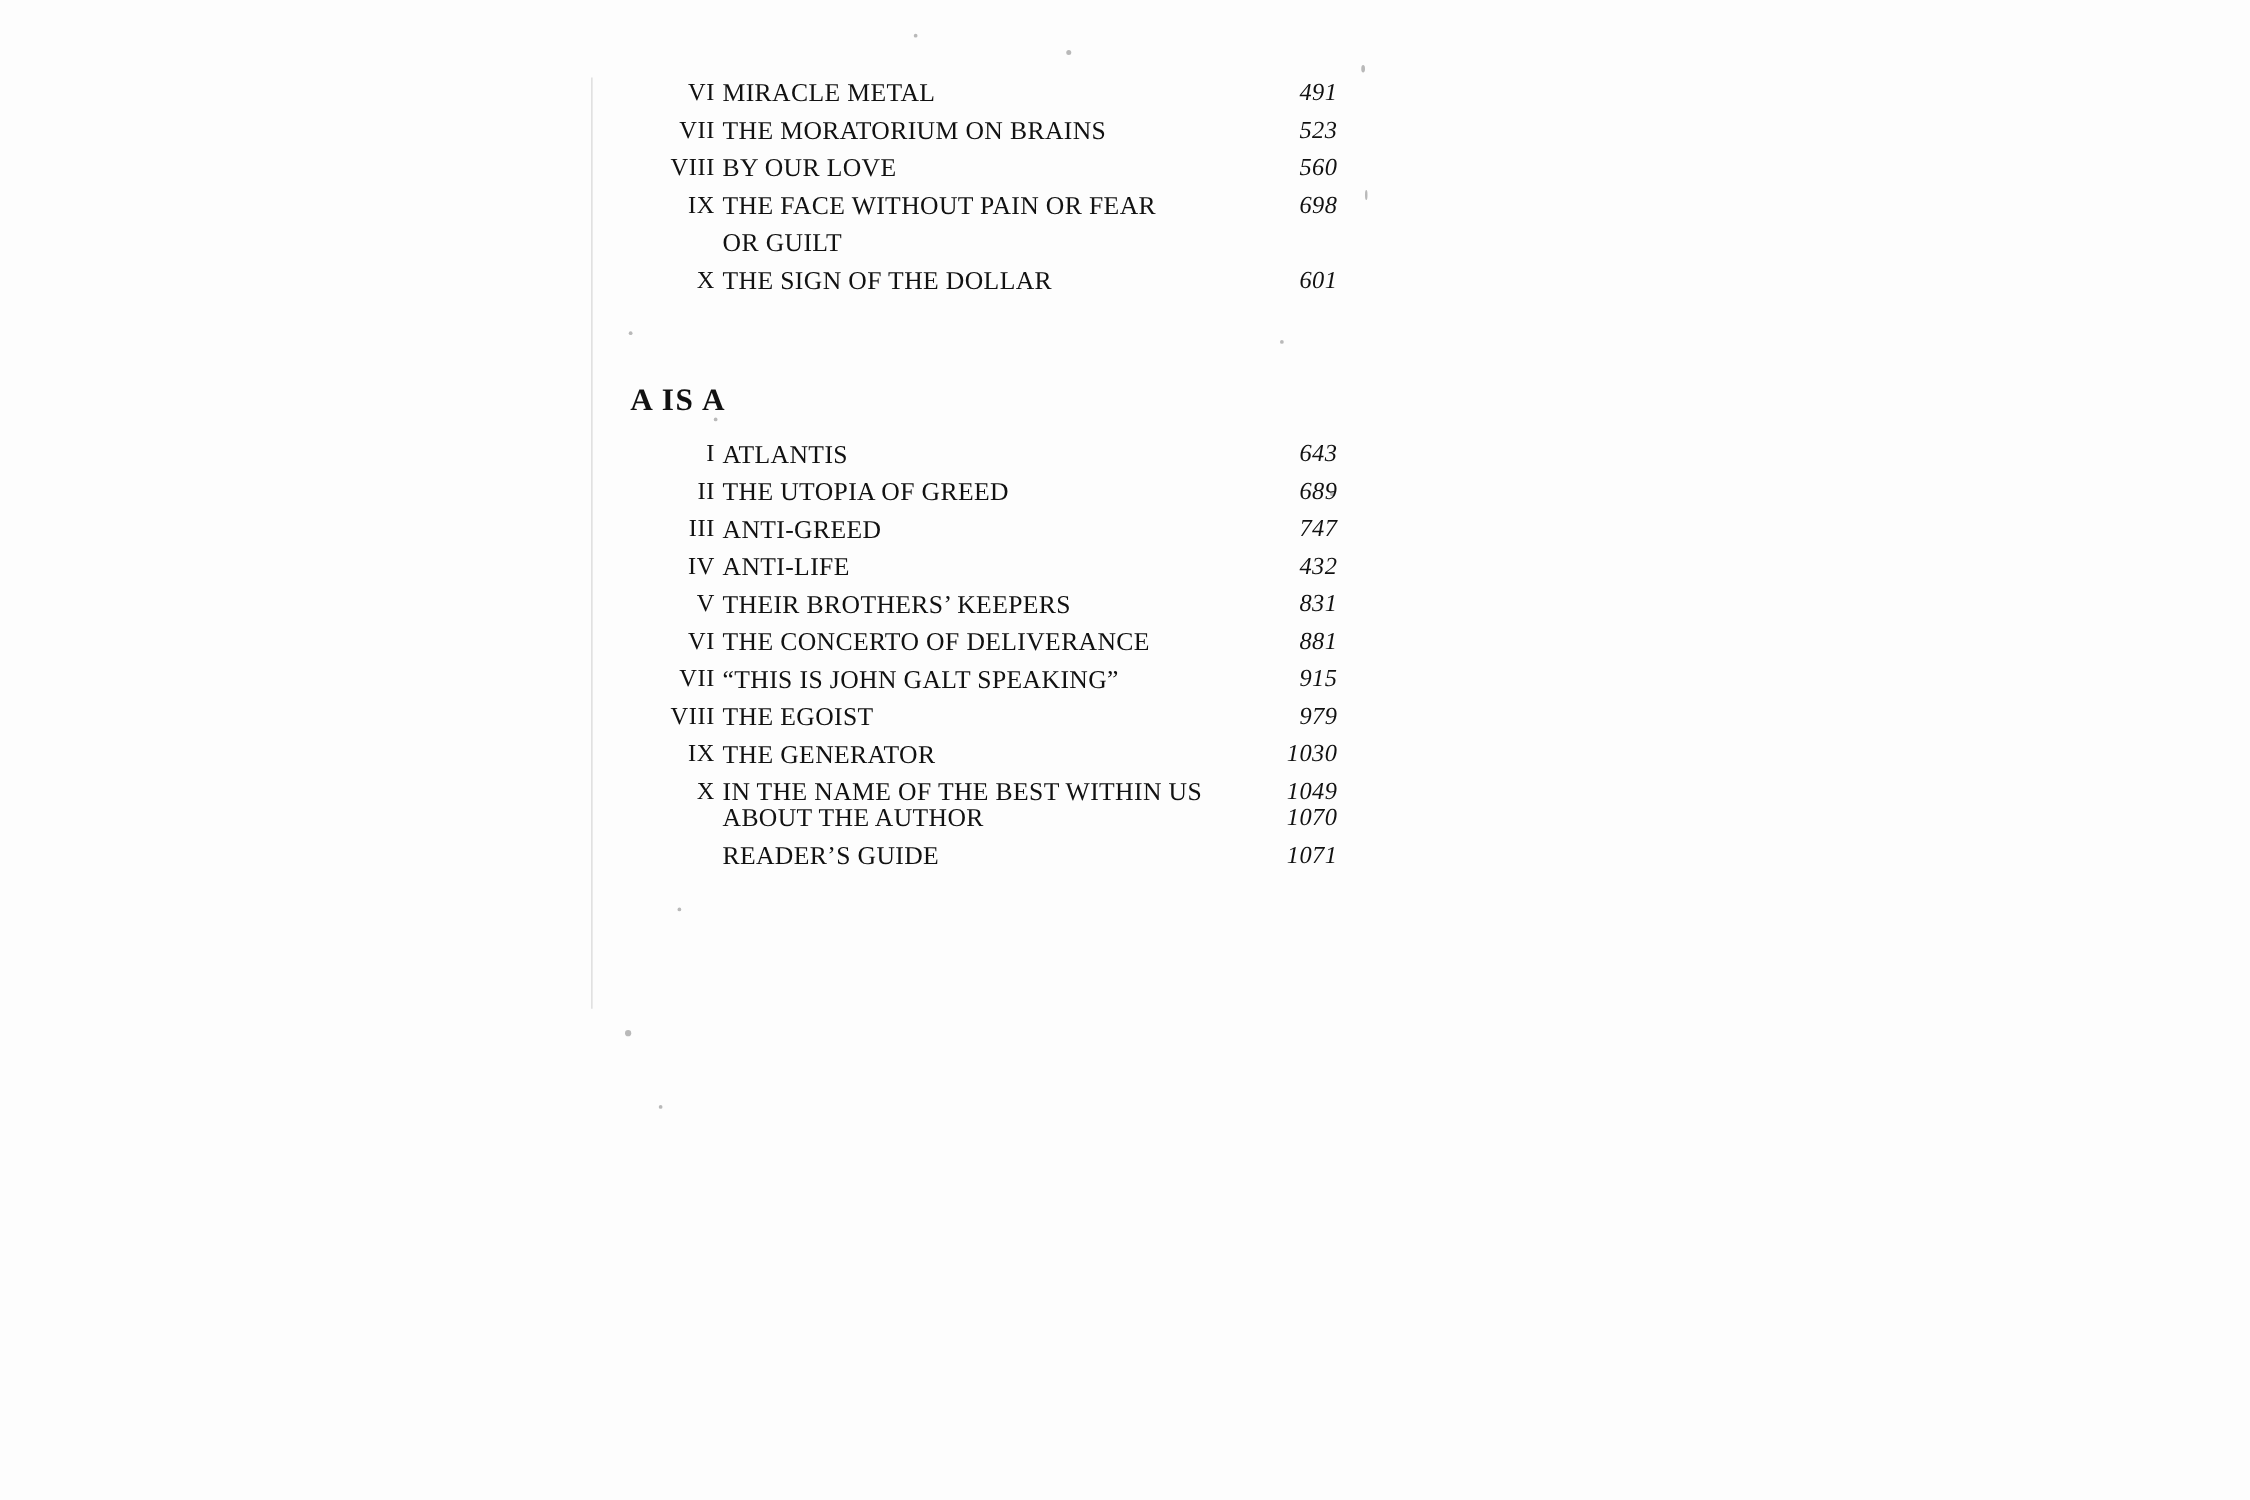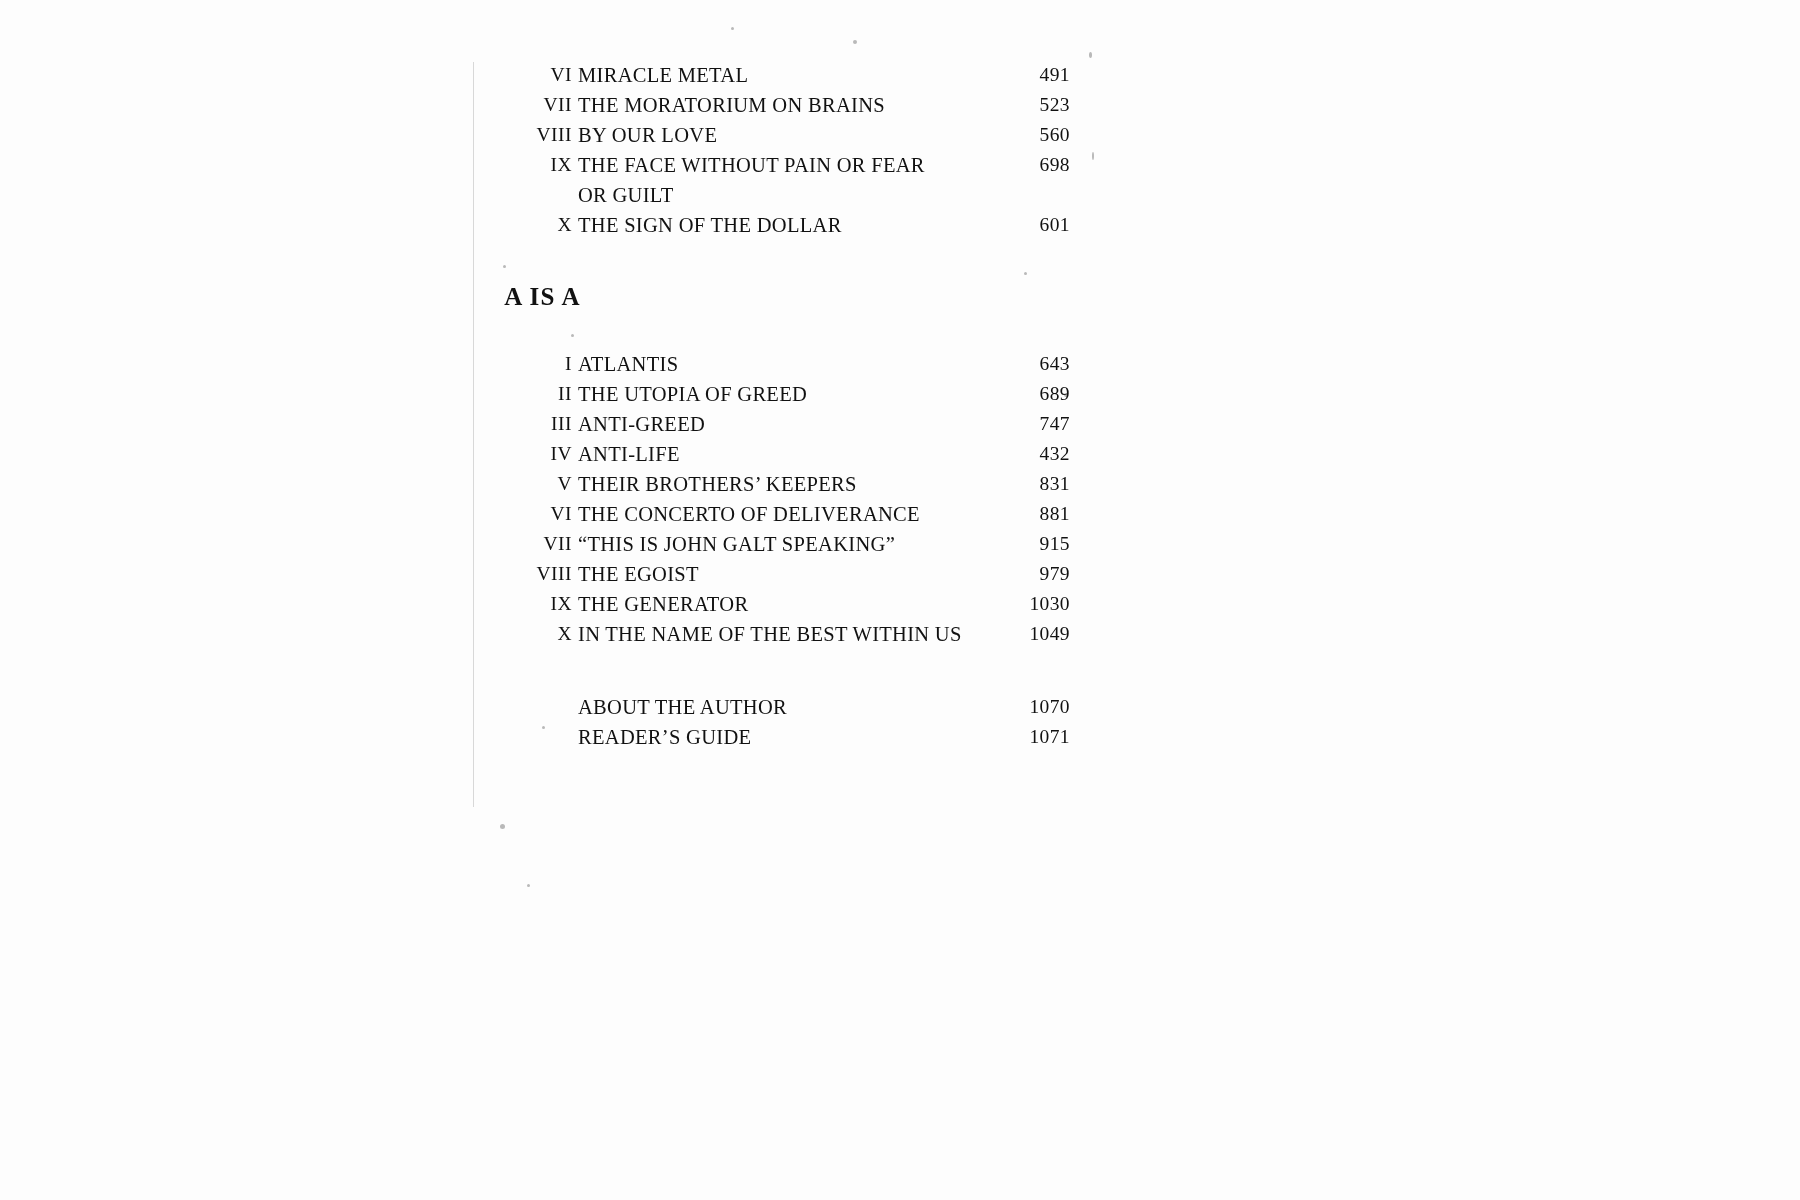--- a/index.html
+++ b/index.html
@@ -69,37 +69,38 @@
     left: 578px;
     white-space: nowrap;
   }
   .page-no {
     position: absolute;
     left: 960px;
     width: 110px;
     text-align: right;
     font-size: 19.5px;
     letter-spacing: 0.4px;
+    font-style: italic;
   }
   
   .part-block {
     position: relative;
     text-align: center;
     width: 1085px;
   }
   .part-label {
     font-size: 17.5px;
     font-weight: bold;
     letter-spacing: 3.2px;
   }
   .part-title {
     font-size: 25px;
     font-weight: bold;
     letter-spacing: 1.2px;
-    margin-top: 0;
+    margin-top: 24px;
   }
   .back-entry .title {
     left: 578px;
   }
 </style>
 </head>
 <body>
 
 <div class="page">
 
@@ -199,21 +200,21 @@
         <span class="title">THE GENERATOR</span>
         <span class="page-no">1030</span>
       </div>
       <div class="entry">
         <span class="num">X</span>
         <span class="title">IN THE NAME OF THE BEST WITHIN US</span>
         <span class="page-no">1049</span>
       </div>
     </div>
 
-    <div style="position:absolute;left:0;top:696px;width:1696px;">
+    <div style="position:absolute;left:0;top:644px;width:1696px;">
       <div class="entry back-entry">
         <span class="title">ABOUT THE AUTHOR</span>
         <span class="page-no">1070</span>
       </div>
       <div class="entry back-entry">
         <span class="title">READER’S GUIDE</span>
         <span class="page-no">1071</span>
       </div>
     </div>
 

